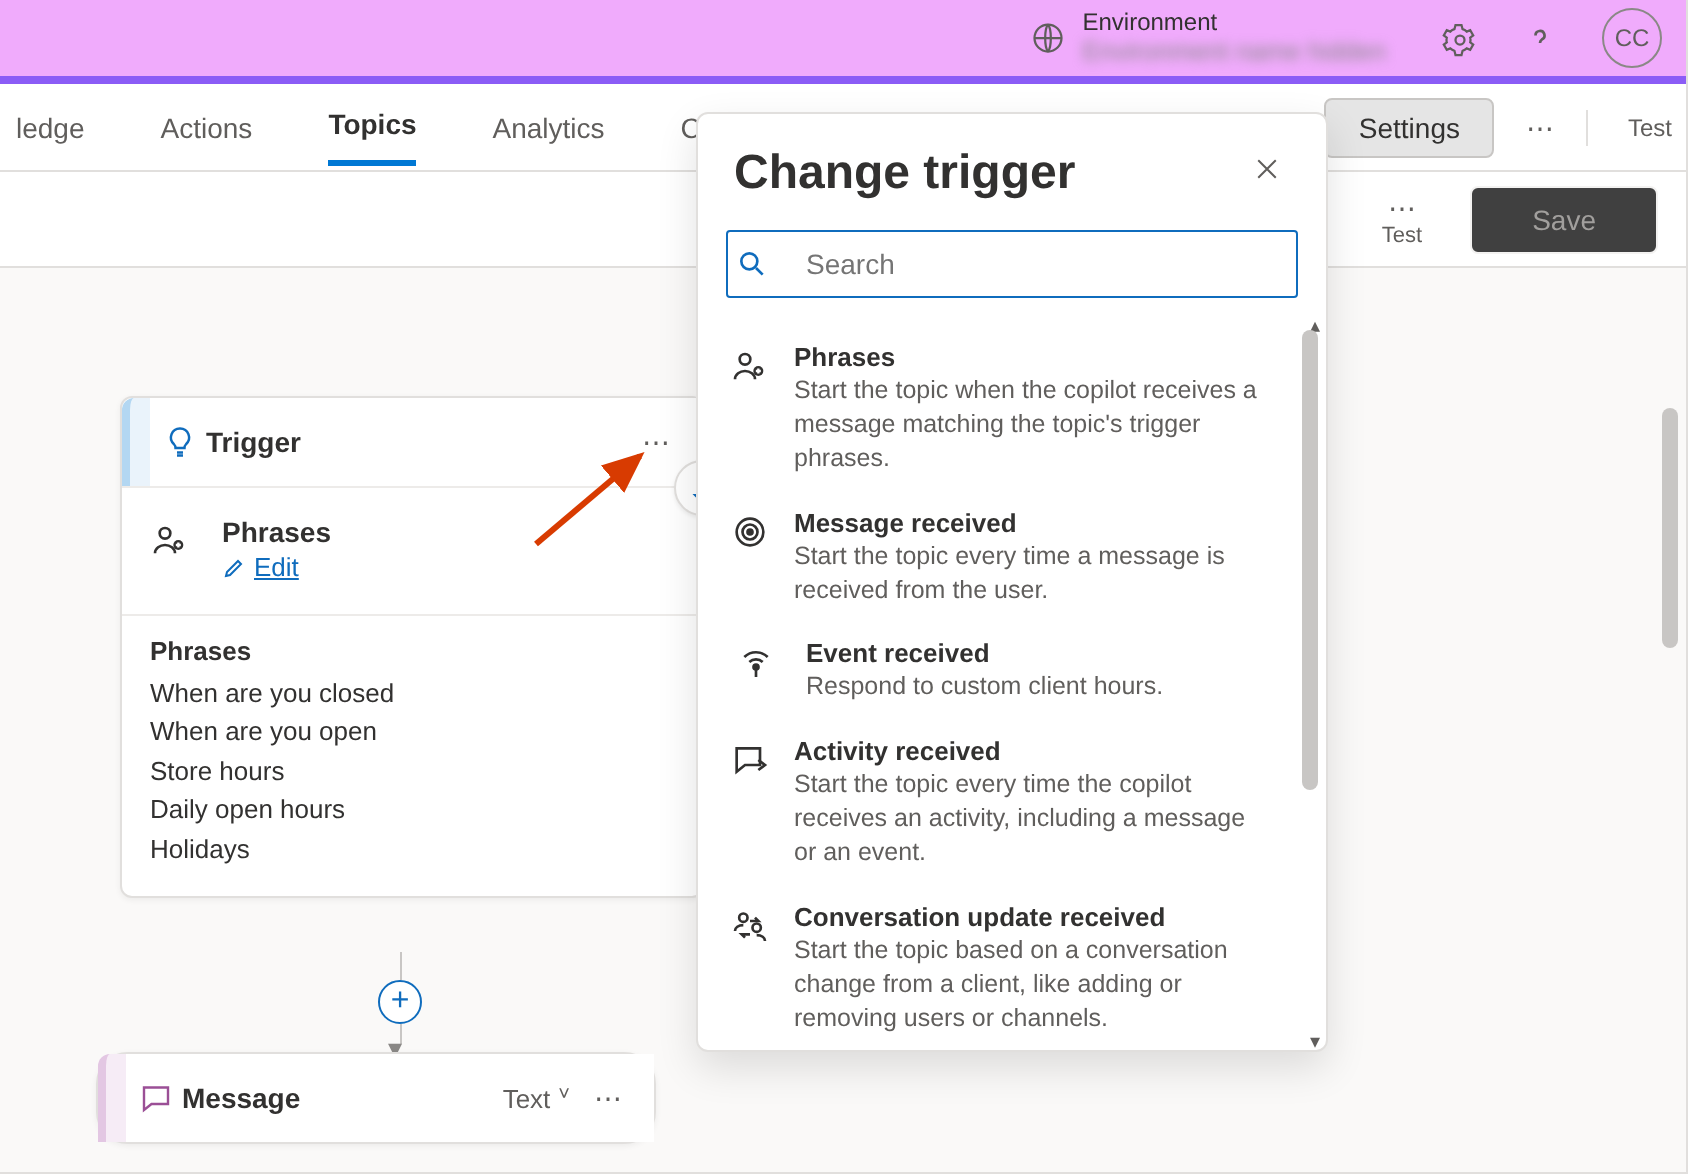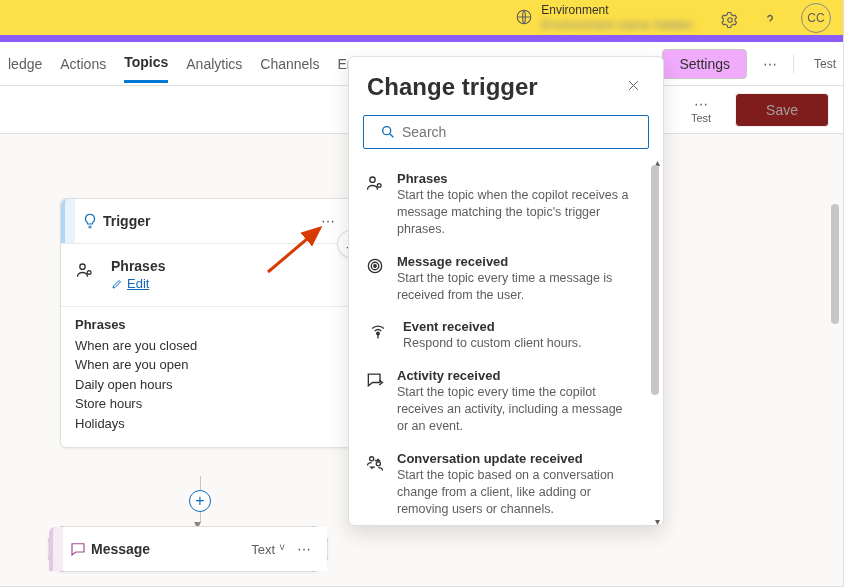--- a/index.html
+++ b/index.html
@@ -1,40 +1,40 @@
 <!DOCTYPE html>
 <html><head>
 <meta charset="utf-8">
 <style>
   * { box-sizing: border-box; margin: 0; padding: 0; font-family: "Segoe UI", -apple-system, sans-serif; }
   body { width: 844px; height: 587px; background: #faf9f8; overflow: hidden; position: relative; border-right: 1px solid #e1dfdd; border-bottom: 1px solid #e1dfdd; }
 
-  .topbar { height: 42px; background: #fde047; border-bottom: 7px solid #8b5cf6; display: flex; align-items: center; padding: 0 12px; }
+  .topbar { height: 42px; background: #f0abfc; border-bottom: 4px solid #8b5cf6; display: flex; align-items: center; padding: 0 12px; }
   .topbar .spacer { flex: 1; }
   .env-block { display: flex; align-items: center; gap: 8px; color: #605e5c; font-size: 12px; }
   .env-label { font-size: 12px; color: #323130; }
   .env-name { font-size: 13px; color: #888; filter: blur(3px); }
   .env-text { display:flex; flex-direction:column; line-height:1.2; }
   .topbar-icons { display: flex; align-items: flex-end; gap: 22px; margin-left: 28px; }
   .topbar-icons svg { width: 18px; height: 18px; color: #605e5c; }
   .avatar { width: 30px; height: 30px; border: 1px solid #8a8886; border-radius: 50%; display: flex; align-items: center; justify-content: center; font-size: 12px; color: #605e5c; }
 
   .tabs-row { height: 44px; background: #fff; border-bottom: 1px solid #e1dfdd; display: flex; align-items: center; padding: 0 8px; position:relative; }
-  .tabs { display: flex; gap: 18px; height:100%; align-items:center; }
+  .tabs { display: flex; gap: 38px; height:100%; align-items:center; }
   .tab { font-size: 14px; color: #605e5c; padding: 10px 0; cursor: pointer; }
   .tab.active { color: #323130; font-weight: 600; border-bottom: 3px solid #0078d4; }
   .tabs-right { margin-left: auto; display: flex; align-items: center; gap: 10px; }
-  .settings-btn { background: #f0abfc; border: 1px solid #c8c6c4; border-radius: 4px; padding: 6px 16px; font-size: 14px; color: #323130; cursor: pointer; }
+  .settings-btn { background: #e5e5e5; border: 1px solid #c8c6c4; border-radius: 4px; padding: 6px 16px; font-size: 14px; color: #323130; cursor: pointer; }
   .kebab { padding: 6px 6px; color: #605e5c; font-size: 14px; cursor:pointer; }
   .test-btn { width: 42px; display: flex; align-items: center; gap: 2px; color: #605e5c; font-size: 12px; cursor: pointer; border-left: 1px solid #e1dfdd; padding-left:18px; }
 
   .toolbar2 { height: 48px; background: #fff; border-bottom: 1px solid #e1dfdd; display: flex; align-items: center; padding: 0 14px; }
   .toolbar2 .spacer { flex:1; }
   .more-col { display:flex; flex-direction:column; align-items:center; font-size:11px; color:#605e5c; cursor:pointer; margin-right:24px;}
-  .save-btn { background: #7f1d1d; border:1px solid #f3f2f1; color: #a19f9d; border-radius:4px; padding: 8px 30px; font-size:14px; }
+  .save-btn { background: #404040; border:1px solid #f3f2f1; color: #a19f9d; border-radius:4px; padding: 8px 30px; font-size:14px; }
 
   .canvas { position: absolute; left:0; right:0; top: 134px; bottom:0; background:#faf9f8; overflow:hidden; }
   .canvas-scroll { position:absolute; right:2px; top:70px; bottom:2px; width:12px; }
   .canvas-scroll .thumb { position:absolute; top:0; width:8px; right:2px; height:120px; background:#c8c6c4; border-radius:4px; }
 
   
   .node-trigger { position:absolute; left:60px; top:64px; width:292px; background:#fff; border:1px solid #e1dfdd; border-radius:6px; box-shadow:0 1px 3px rgba(0,0,0,0.06); }
   .node-header { display:flex; align-items:center; height:44px; padding:0 12px; }
   .node-header.trigger-h { border-left:4px solid #b3d7f2; border-top-left-radius:6px; background: linear-gradient(to right,#eaf3fb 0,#eaf3fb 10px,#fff 10px); }
   .node-header .hicon { width:26px; display:flex; justify-content:center; }
@@ -57,21 +57,21 @@
   .node-message { position:absolute; left:48px; top:392px; width:280px; background:#0f172a; border:1px solid #e1dfdd; border-radius:16px; box-shadow:0 1px 3px rgba(0,0,0,0.06); }
   .node-message .node-header { border-left:4px solid #e3c7e3; border-top-left-radius:6px; background:linear-gradient(to right,#f6ecf6 0,#f6ecf6 10px, #fff 10px); }
   .msg-right { display:flex; align-items:center; gap:6px; color:#605e5c; font-size:13px;}
   .msg-right .chev { font-size:10px; }
 
   
   .panel { position:absolute; left:348px; top:56px; width:316px; height:470px; background:#fff; border:1px solid #e1dfdd; border-radius:6px; box-shadow:0 8px 20px rgba(0,0,0,0.12); display:flex; flex-direction:column; z-index:20; }
   .panel-head { display:flex; align-items:center; padding:16px 18px 10px 18px; }
   .panel-head .ptitle { font-size:24px; font-weight:600; color:#323130; flex:1; }
   .panel-head .close { color:#605e5c; cursor:pointer; padding:4px;}
-  .panel-search { margin: 4px 14px 10px 14px; height:34px; border:1px solid #0f6cbd; border-radius:2px; display:flex; align-items:center; padding:0 16px; gap:6px;}
+  .panel-search { margin: 4px 14px 10px 14px; height:34px; border:1px solid #0f6cbd; border-radius:2px; display:flex; align-items:center; padding:0 4px; gap:19px;}
   .panel-search input { border:none; outline:none; flex:1; font-size:14px; color:#323130; background:transparent;}
   .panel-list { flex:1; overflow:hidden; position:relative; padding: 4px 6px 8px 6px;}
   .panel-list .pscroll { position:absolute; right:4px; top:6px; width:8px; bottom:6px;}
   .panel-list .pscroll .pthumb { position:absolute; top:0; width:8px; height:230px; background:#c8c6c4; border-radius:4px;}
   .panel-list .ptri-up { position:absolute; right:3px; top:-2px; font-size:10px; color:#605e5c;}
   .panel-list .ptri-dn { position:absolute; right:3px; bottom:-2px; font-size:10px; color:#605e5c;}
   .opt { display:flex; gap:12px; padding:8px 20px 8px 10px; cursor:pointer;}
   .opt .oicon { width:26px; display:flex; justify-content:center; padding-top:2px; color:#323130;}
   .opt .otitle { font-size:13px; font-weight:600; color:#323130; }
   .opt .odesc { font-size:12.5px; color:#605e5c; line-height:1.35; margin-top:1px;}
@@ -182,22 +182,22 @@
               </svg>
             <span>Edit</span>
           </a>
         </div>
       </div>
       <div class="phrases-block">
         <div class="ptitle">Phrases</div>
         <div id="phrase-lines">
             <div class="pline">When are you closed</div>
             <div class="pline">When are you open</div>
+            <div class="pline">Store hours</div>
             <div class="pline">Daily open hours</div>
-            <div class="pline">Store hours</div>
             <div class="pline">Holidays</div>
           </div>
       </div>
     </div>
   </div>
 
   <div class="connector" style="top:342px; height:14px;"></div>
   <div class="plus-circle" style="left:189px; top:356px;">+</div>
   <div class="connector" style="top:378px; height:10px;"></div>
   <div class="arrow-down" style="left:194px; top:382px;">▾</div>

